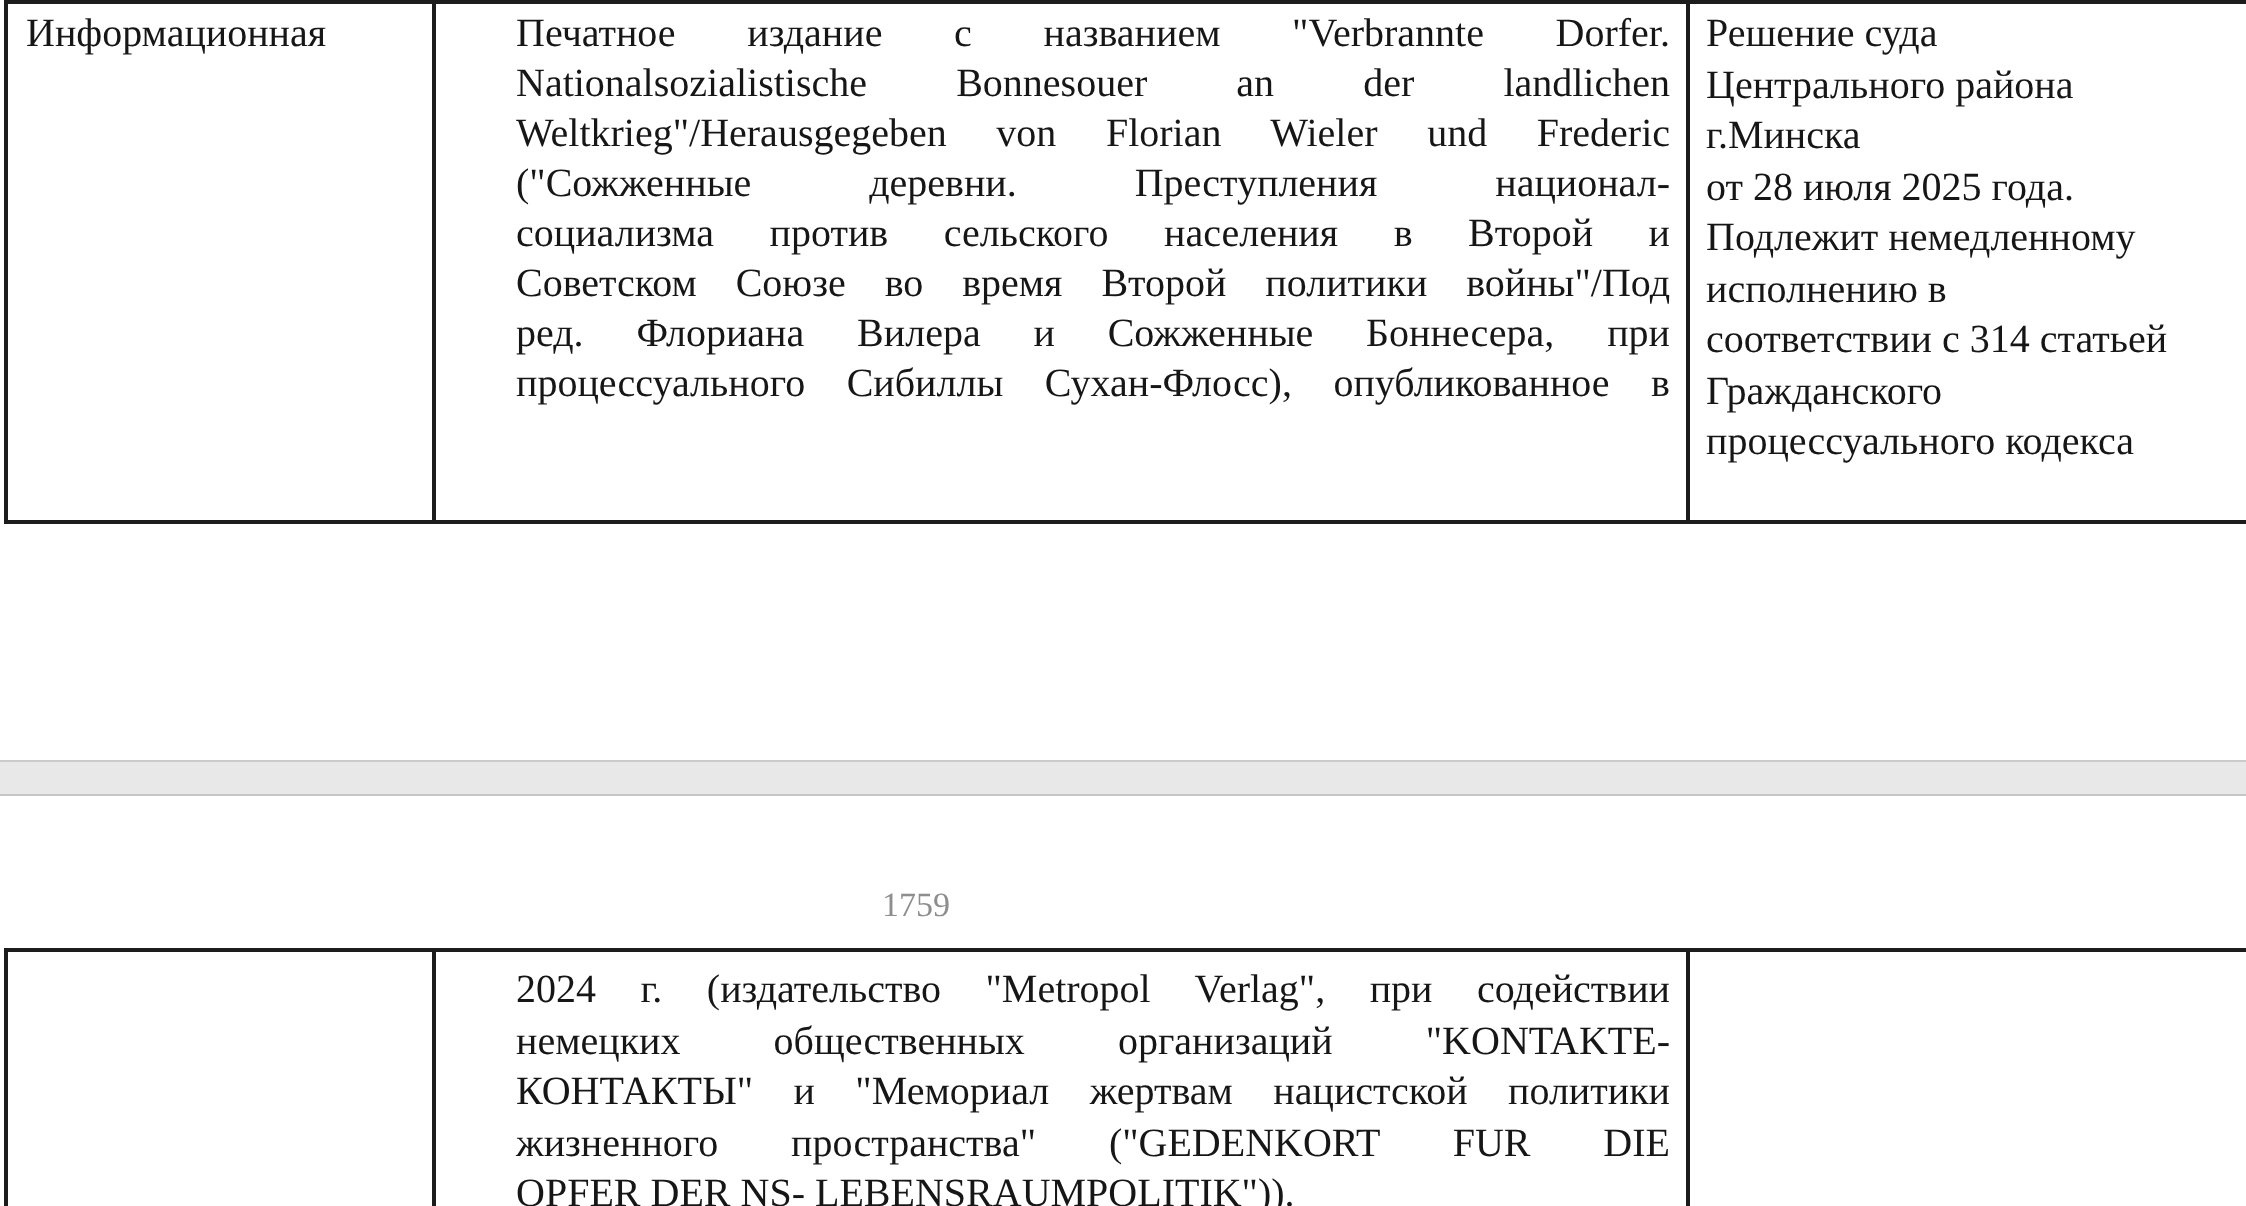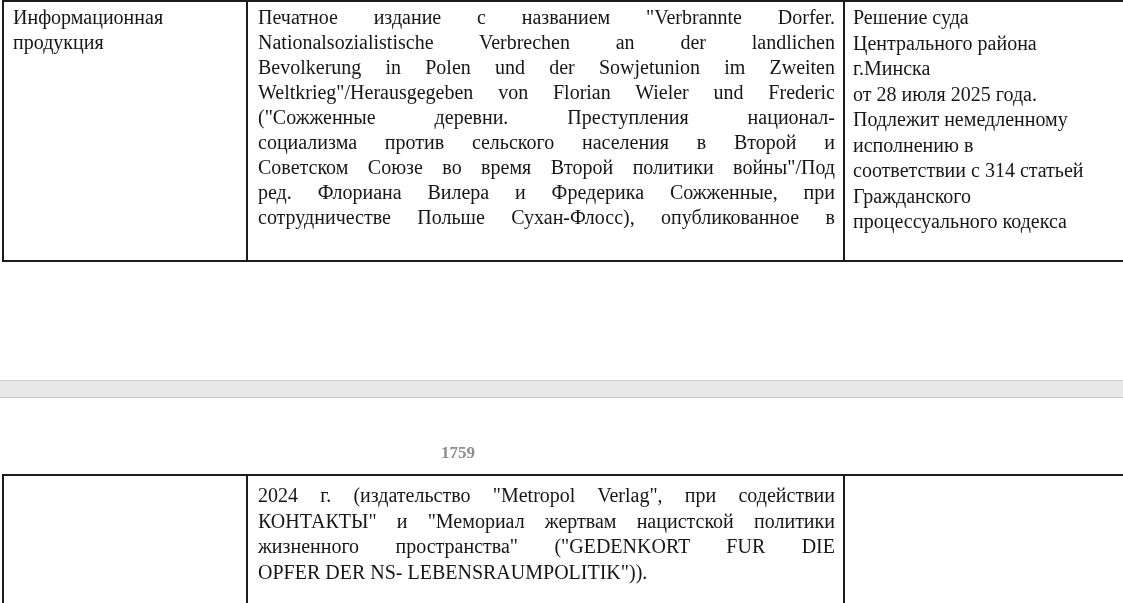--- a/index.html
+++ b/index.html
@@ -14,57 +14,55 @@
     border-top:2px solid #1c1c1c;
     border-left:2px solid #1c1c1c;
     border-bottom:2px solid #1c1c1c;
   }
   .tbl-bottom {
     top:474px; height:140px;
     border-top:2px solid #1c1c1c;
     border-left:2px solid #1c1c1c;
   }
   .col { position:absolute; top:0; bottom:0; box-sizing:border-box; overflow:hidden; }
-  .c1 { left:0;    width:244px; border-right:2px solid #1c1c1c; padding:3px 6px 0 9px; }
+  .c1 { left:0;    width:214px; border-right:2px solid #1c1c1c; padding:3px 6px 0 9px; }
   .c2 { left:244px; width:597px; border-right:2px solid #1c1c1c; padding:3px 8px 0 10px; }
   .c3 { left:841px; width:287px; padding:3px 4px 0 8px; }
   .tbl-bottom .c2 { padding-top:7px; }
   .line { font-size:20px; line-height:25px; white-space:normal; }
   .c3 .line { line-height:25.5px; }
   .tbl-bottom .line { line-height:25.5px; }
   .j { text-align:justify; text-align-last:justify; }
   .page-gap {
     position:absolute; top:380px; left:0; width:1123px; height:18px;
     background:#e8e8e8;
     border-top:1px solid #cbcbcb; border-bottom:1px solid #c6c6c6;
     box-sizing:border-box;
   }
   .page-number {
     position:absolute; top:444px; left:0; width:916px;
-    text-align:center; color:#8e8e8e; font-size:17px; line-height:18px;font-weight:bold;
+    text-align:center; color:#8e8e8e; font-size:17px; line-height:18px;
   }
 </style>
 </head>
 <body>
 
 <div class="tbl tbl-top">
   <div class="col c1">
     <div class="line">Информационная</div>
-    <div class="line">продукция</div>
   </div>
   <div class="col c2">
     <div class="line j">Печатное издание с названием "Verbrannte Dorfer.</div>
-    <div class="line j">Nationalsozialistische Verbrechen an der landlichen</div>
-    <div class="line j">Bevolkerung in Polen und der Sowjetunion im Zweiten</div>
+    <div class="line j">Nationalsozialistische Bonnesouer an der landlichen</div>
     <div class="line j">Weltkrieg"/Herausgegeben von Florian Wieler und Frederic</div>
     <div class="line j">("Сожженные деревни. Преступления национал-</div>
     <div class="line j">социализма против сельского населения в Второй и</div>
     <div class="line j">Советском Союзе во время Второй политики войны"/Под</div>
-    <div class="line j">ред. Флориана Вилера и Фредерика Сожженные, при</div>
-    <div class="line j">сотрудничестве Польше Сухан-Флосс), опубликованное в</div>
+    <div class="line j">ред. Флориана Вилера и Сожженные Боннесера, при</div>
+    <div class="line j">процессуального Сибиллы Сухан-Флосс), опубликованное в</div>
   </div>
   <div class="col c3">
     <div class="line">Решение суда</div>
     <div class="line">Центрального района</div>
     <div class="line">г.Минска</div>
     <div class="line">от 28 июля 2025 года.</div>
     <div class="line">Подлежит немедленному</div>
     <div class="line">исполнению в</div>
     <div class="line">соответствии с 314 статьей</div>
     <div class="line">Гражданского</div>
@@ -73,18 +71,19 @@
 </div>
 
 <div class="page-gap"></div>
 
 <div class="page-number">1759</div>
 
 <div class="tbl tbl-bottom">
   <div class="col c1"></div>
   <div class="col c2">
     <div class="line j">2024 г. (издательство "Metropol Verlag", при содействии</div>
+    <div class="line j">немецких общественных организаций "KONTAKTE-</div>
     <div class="line j">КОНТАКТЫ" и "Мемориал жертвам нацистской политики</div>
     <div class="line j">жизненного пространства" ("GEDENKORT FUR DIE</div>
     <div class="line">OPFER DER NS- LEBENSRAUMPOLITIK")).</div>
   </div>
   <div class="col c3"></div>
 </div>
 
 </body></html>

